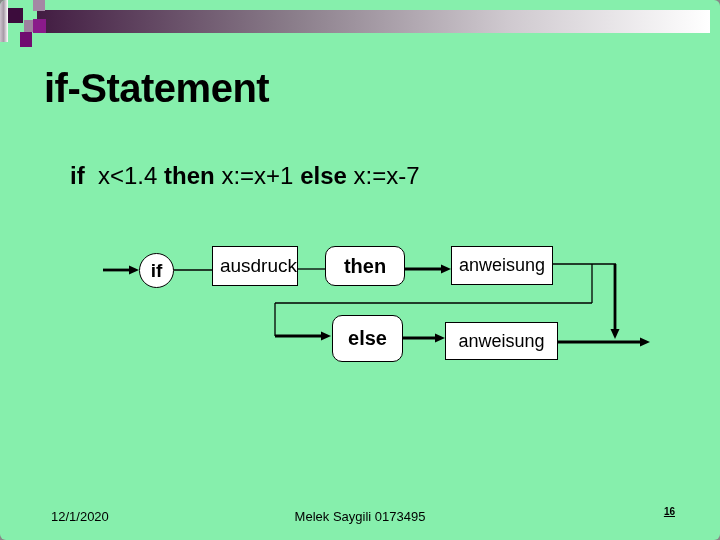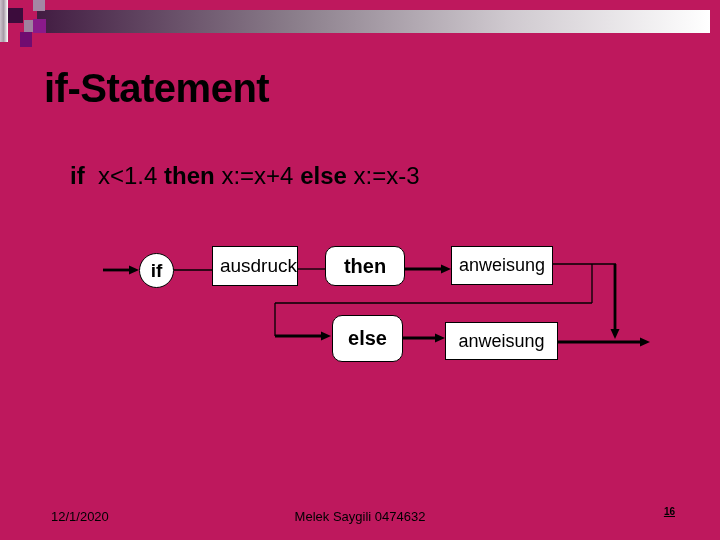--- a/index.html
+++ b/index.html
@@ -1,19 +1,19 @@
 <!DOCTYPE html>
 <html><head>
 <meta charset="utf-8">
 <style>
   html,body{margin:0;padding:0;background:#888;}
   .slide{
-    position:relative;width:720px;height:540px;background:#be185d;
+    position:relative;width:720px;height:540px;background:#86efac;
     font-family:"Liberation Sans","DejaVu Sans",sans-serif;color:#000;
-    overflow:hidden;margin:0 auto;
+    overflow:hidden;margin:0 auto;border-radius:6px;
   }
   
   .hdr-strip{position:absolute;left:0;top:0;width:8px;height:42px;
     background:linear-gradient(to right,#cdc3cd 0%,#a79ba7 45%,#ffffff 100%);}
   .hdr-bar{position:absolute;left:37px;top:10px;width:673px;height:23px;
     background:linear-gradient(to right,#421c42 0%,#8a7d8a 38%,#cfc9cf 70%,#ffffff 100%);}
   .sq{position:absolute;}
   .sq-lav-top{left:33px;top:0;width:12px;height:11px;background:#a487a4;}
   .sq-dark{left:8px;top:8px;width:15px;height:15px;background:#3c0c3c;}
   .sq-lav-mid{left:24px;top:20px;width:10px;height:12px;background:#9f819f;}
@@ -51,21 +51,21 @@
   <div class="hdr-strip"></div>
   <div class="hdr-bar"></div>
   <div class="sq sq-lav-top"></div>
   <div class="sq sq-dark"></div>
   <div class="sq sq-lav-mid"></div>
   <div class="sq sq-bright"></div>
   <div class="sq sq-magenta"></div>
 
   <div class="title">if-Statement</div>
 
-  <div class="code-line"><span class="code-part b">if</span><span class="code-part">  x&lt;1.4 </span><span class="code-part b">then</span><span class="code-part"> x:=x+4 </span><span class="code-part b">else</span><span class="code-part"> x:=x-3</span></div>
+  <div class="code-line"><span class="code-part b">if</span><span class="code-part">  x&lt;1.4 </span><span class="code-part b">then</span><span class="code-part"> x:=x+1 </span><span class="code-part b">else</span><span class="code-part"> x:=x-7</span></div>
 
   <svg class="diagram-svg" viewBox="0 0 720 540" xmlns="http://www.w3.org/2000/svg">
 
     <line x1="103" y1="270" x2="130" y2="270" stroke="#000" stroke-width="2.8"></line>
     <polygon points="139,270 129,265.5 129,274.5" fill="#000"></polygon>
 
     <line x1="174" y1="270" x2="212" y2="270" stroke="#000" stroke-width="1.3"></line>
 
     <line x1="298" y1="269" x2="325" y2="269" stroke="#000" stroke-width="1.3"></line>
 
@@ -104,16 +104,16 @@
     <span>anweisung</span>
   </div>
   <div class="node node-else">
     <span>else</span>
   </div>
   <div class="node node-anweisung2">
     <span>anweisung</span>
   </div>
 
   <div class="footer-date">12/1/2020</div>
-  <div class="footer-author">Melek Saygili 0474632</div>
+  <div class="footer-author">Melek Saygili 0173495</div>
   <div class="footer-page">16</div>
 
 </div>
 
 </body></html>

